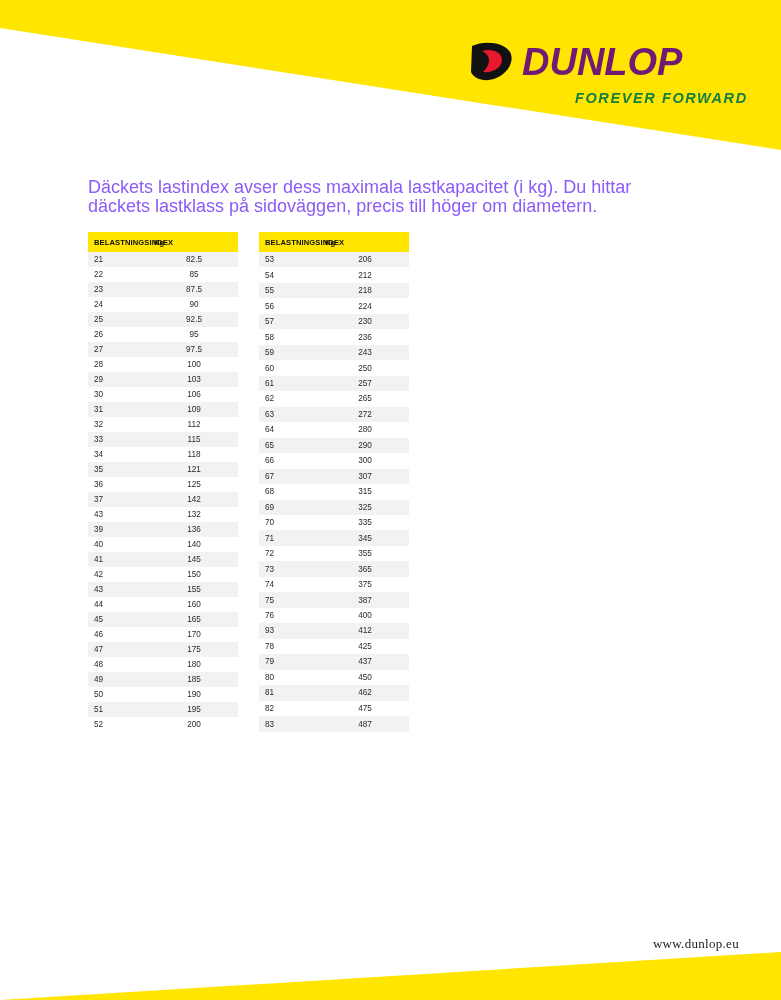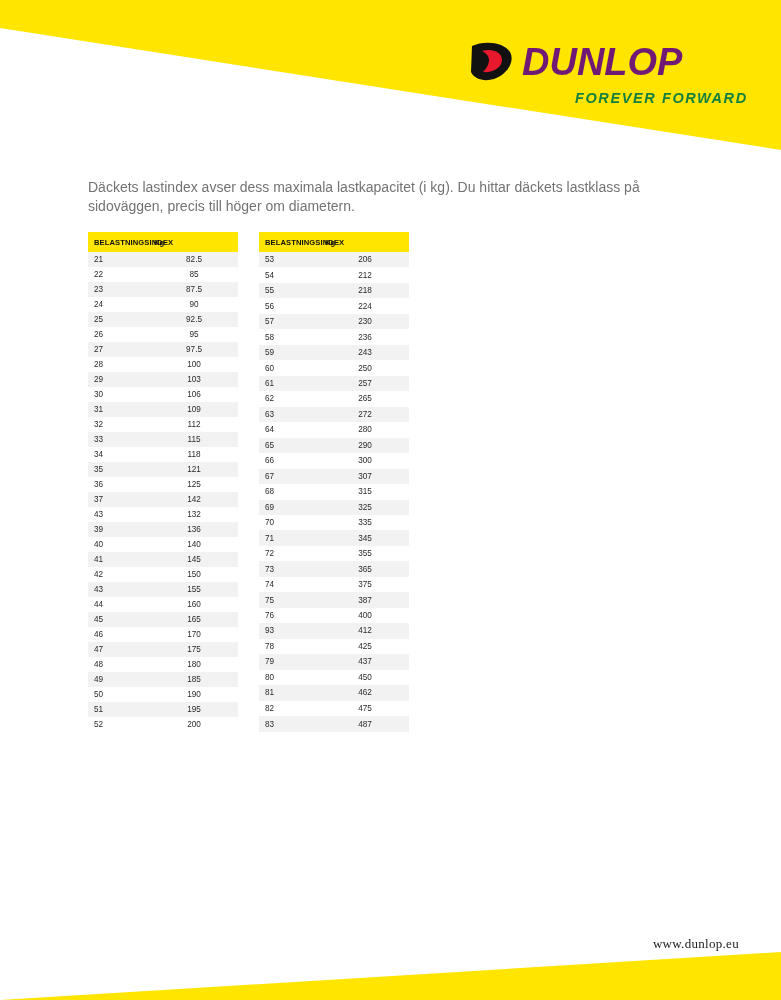--- a/index.html
+++ b/index.html
@@ -114,23 +114,23 @@
     font-family: "Liberation Sans", sans-serif;
     font-weight: bold;
     font-style: italic;
     font-size: 23px;
     color: #111111;
     margin: 0 0 18px 0;
     letter-spacing: 0.2px;
   }
   .para {
     font-family: "Liberation Sans", sans-serif;
-    font-size: 14px;
+    font-size: 18px;
     line-height: 19px;
-    color: #737373;
+    color: #8b5cf6;
     margin: 0 0 16px 0;
     max-width: 585px;
   }
 
   
   .tables {
     margin-top: 8px;
     display: flex;
     gap: 21px;
   }

